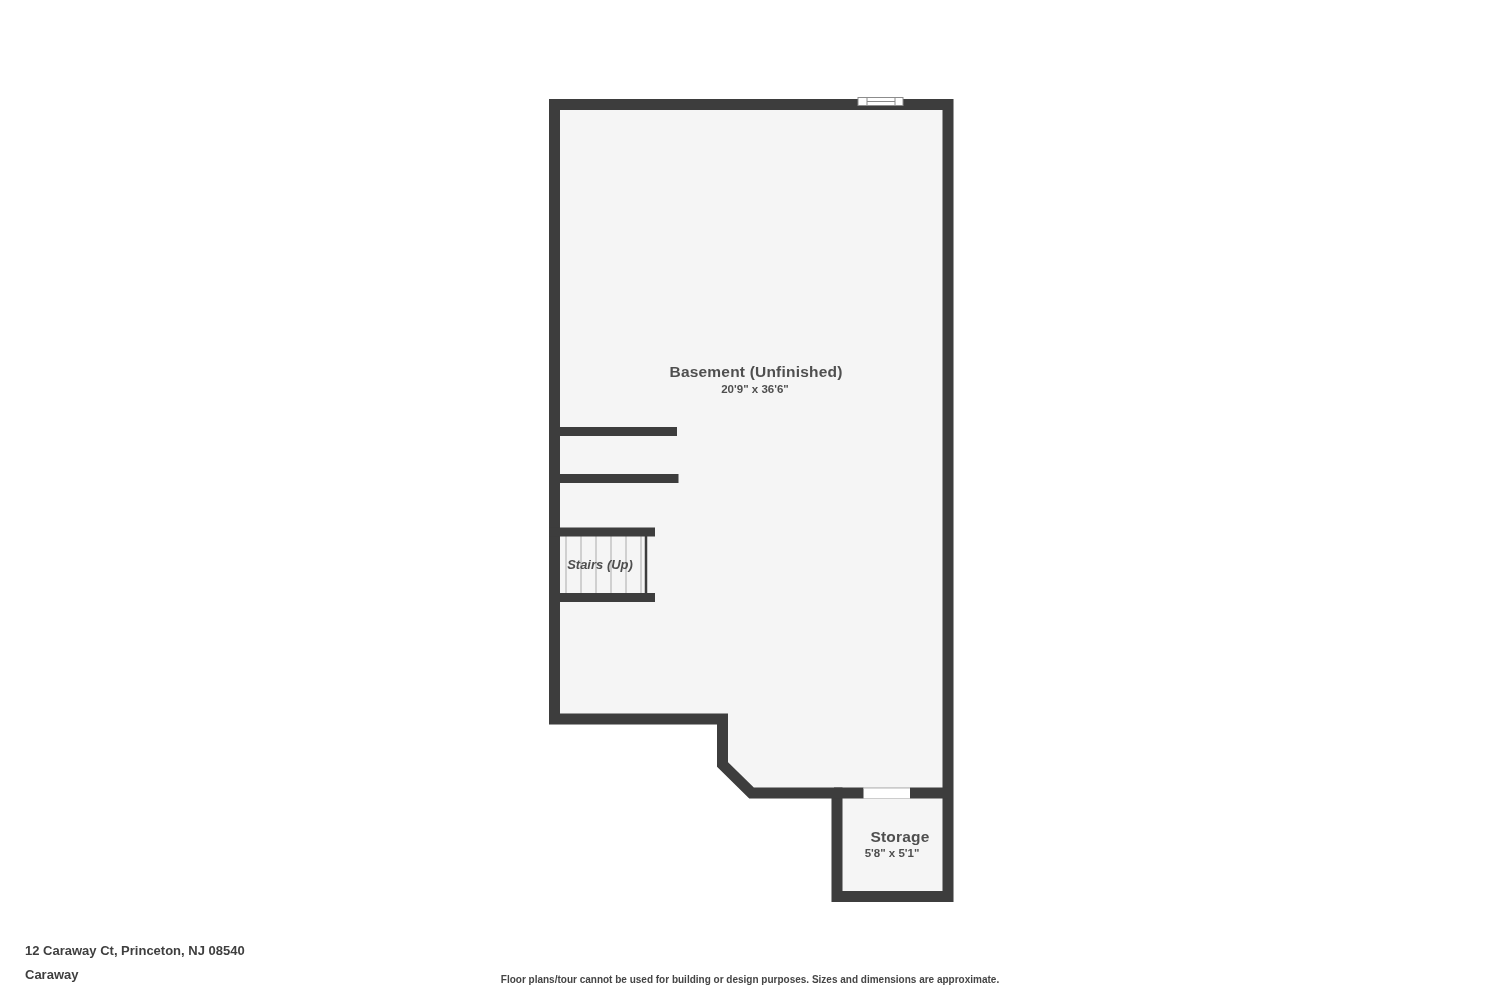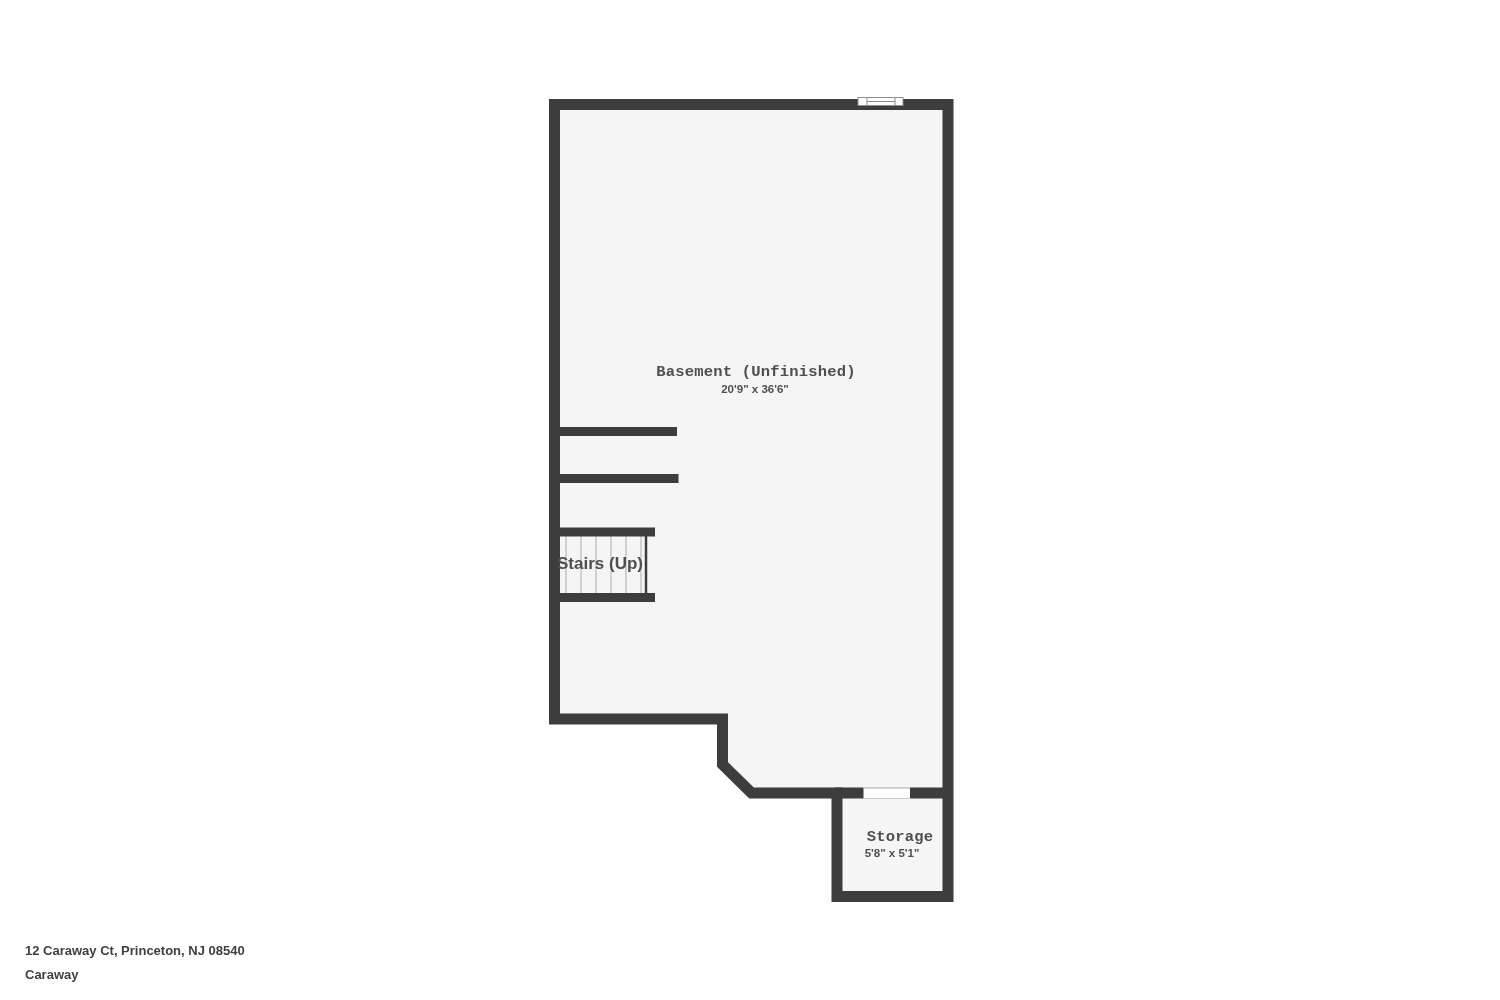--- a/index.html
+++ b/index.html
@@ -21,23 +21,23 @@
   .wall{fill:none;stroke:var(--wall);stroke-width:11;stroke-linejoin:miter;stroke-linecap:butt;}
   .wall-stub{fill:none;stroke:var(--wall);stroke-width:9;stroke-linecap:butt;}
   .tread{stroke:var(--tread-line);stroke-width:1.2;}
   .stringer{stroke:var(--wall);stroke-width:2.5;}
   .door-gap{fill:var(--background);}
   .door-edge{stroke:var(--door-edge);stroke-width:1;}
   .win-body{fill:var(--background);stroke:var(--window-outline);stroke-width:1;}
   .win-line{stroke:var(--window-outline);stroke-width:1;}
   .room-label{position:absolute;transform:translate(-50%,-50%);color:var(--label-text);
     font-weight:bold;white-space:nowrap;text-align:center;}
-  .room-name{font-size:15.5px;letter-spacing:.2px;font-family:Liberation Mono, monospace;}
+  .room-name{font-size:15.5px;letter-spacing:.2px;}
   .room-dims{font-size:11.5px;}
-  .stairs-name{font-size:17px;}
+  .stairs-name{font-size:13px;font-style:italic;}
   .footer-line{position:absolute;color:var(--footer-text);font-weight:bold;white-space:nowrap;}
   .address{left:25px;top:943px;font-size:13px;}
   .floor-name{left:25px;top:967px;font-size:13px;}
   .disclaimer{left:0;right:0;top:974px;text-align:center;font-size:10px;color:#454545;}
 </style>
 </head>
 <body>
 
 <div class="page">
 
@@ -82,14 +82,15 @@
   <div class="room-label room-name" style="left:756px;top:372px;">Basement (Unfinished)</div>
   <div class="room-label room-dims" style="left:755px;top:389px;">20'9" x 36'6"</div>
 
   <div class="room-label stairs-name" style="left:600px;top:564px;">Stairs (Up)</div>
 
   <div class="room-label room-name" style="left:900px;top:837px;">Storage</div>
   <div class="room-label room-dims" style="left:892px;top:853px;">5'8" x 5'1"</div>
 
   <div class="footer-line address">12 Caraway Ct, Princeton, NJ 08540</div>
   <div class="footer-line floor-name">Caraway</div>
+  <div class="footer-line disclaimer">Floor plans/tour cannot be used for building or design purposes. Sizes and dimensions are approximate.</div>
 
 </div>
 
 </body></html>

